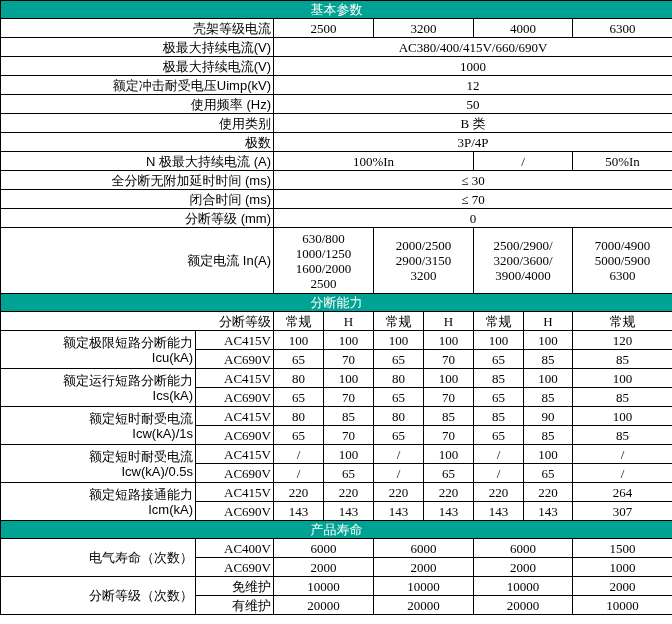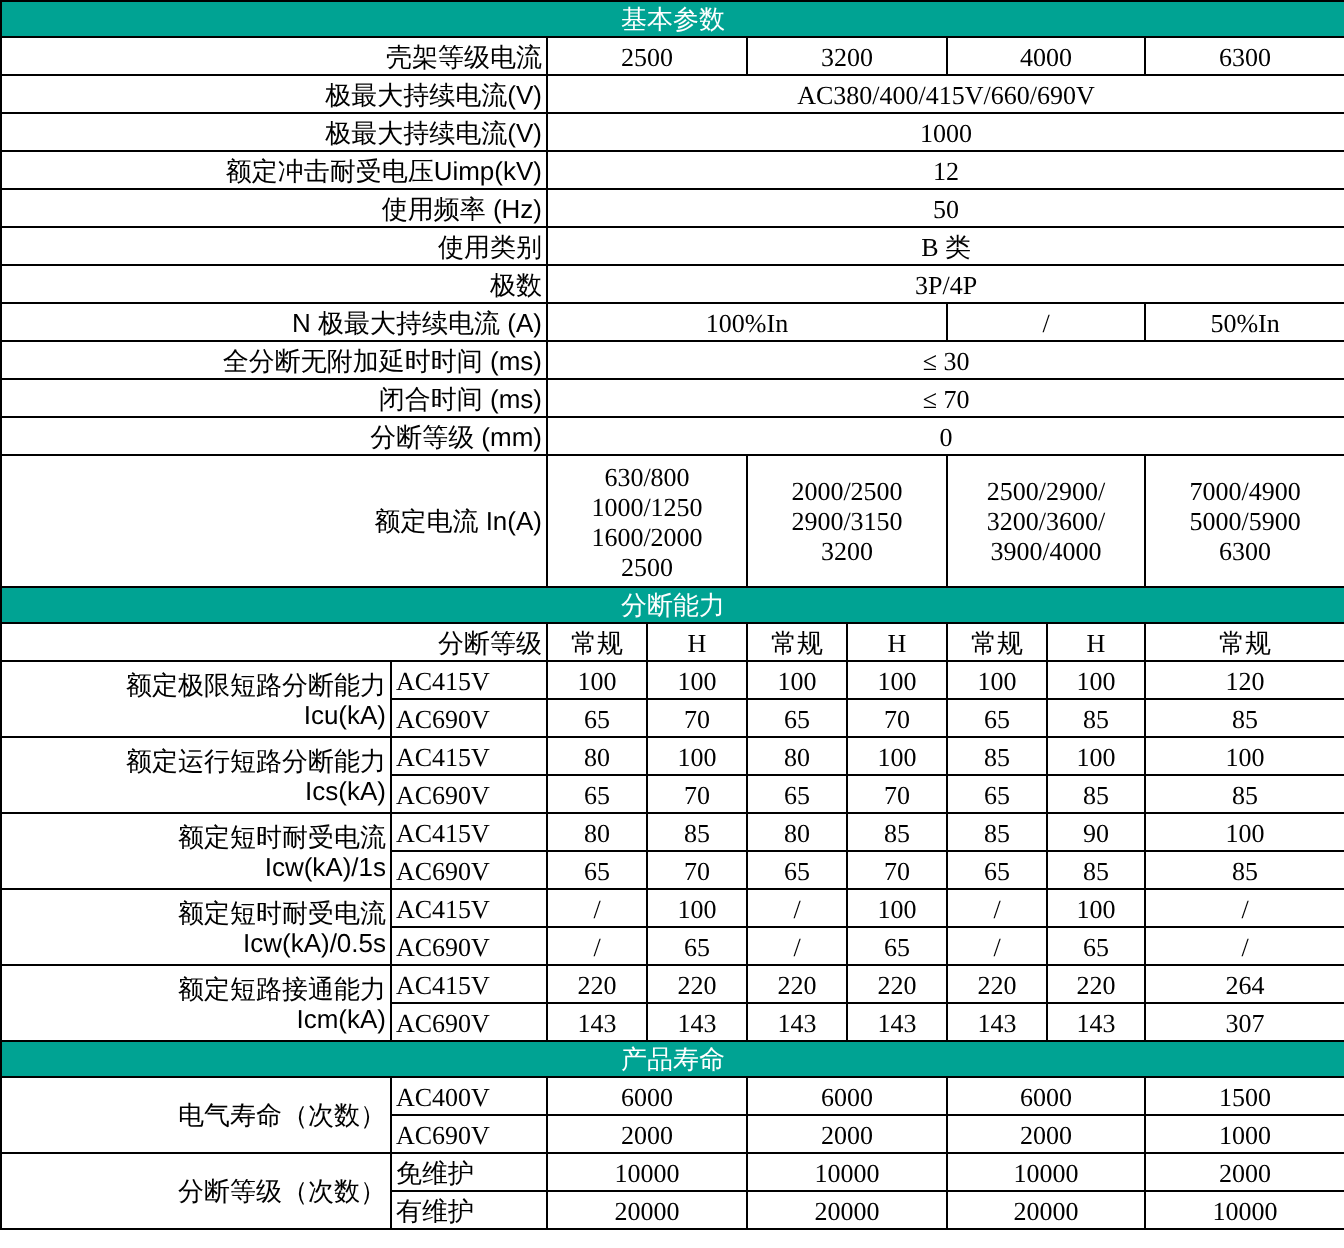--- a/index.html
+++ b/index.html
@@ -27,21 +27,21 @@
     font-size: 14px;
     font-family: "Liberation Sans", "DejaVu Sans", sans-serif;
   }
   td.label {
     text-align: right;
     padding-left: 4px;
     font-size: 12px;
     font-family: "Liberation Sans", "DejaVu Sans", sans-serif;
     white-space: pre-line;
   }
-  td.sub { text-align: left; font-size: 12px; }
+  td.sub { text-align: right; font-size: 12px; }
   td.val { text-align: center; white-space: pre-line; }
   tr.hdr  { height: 18px; }
   tr.r    { height: 19px; }
   tr.tall { height: 66px; }
 </style>
 </head>
 <body>
 
 <table class="spec">
   <colgroup>

